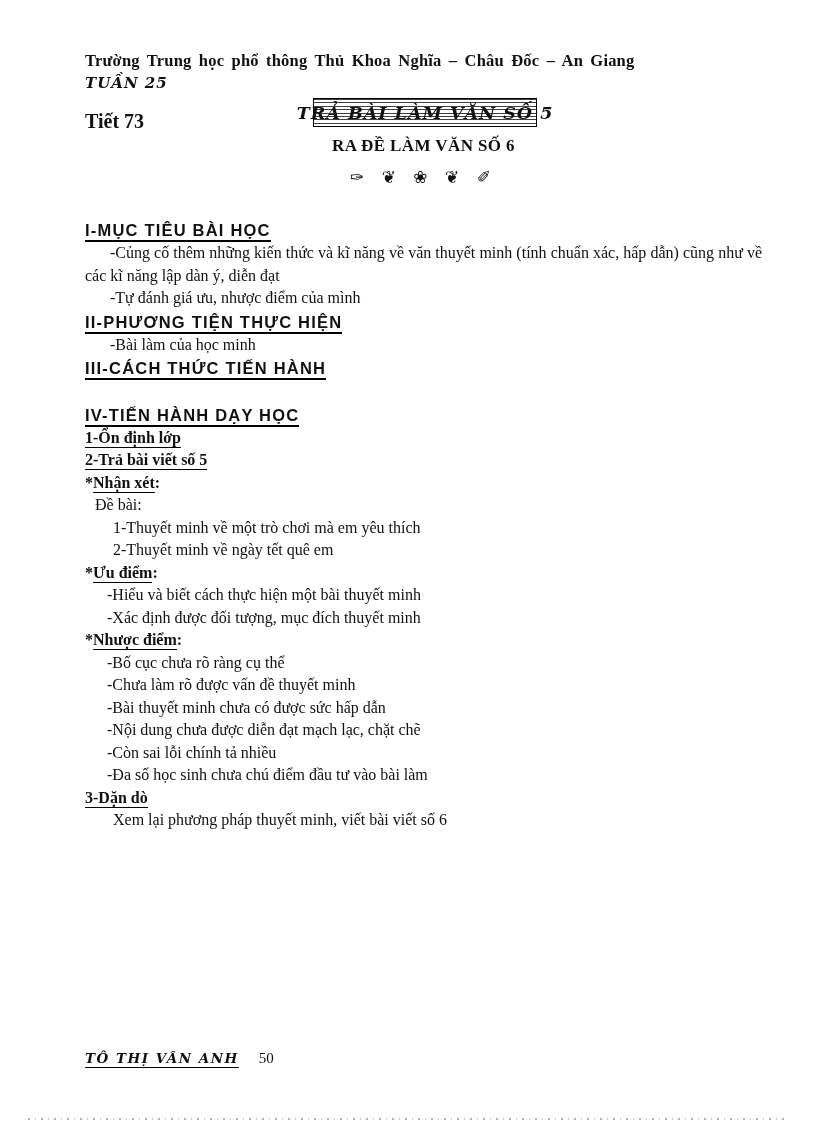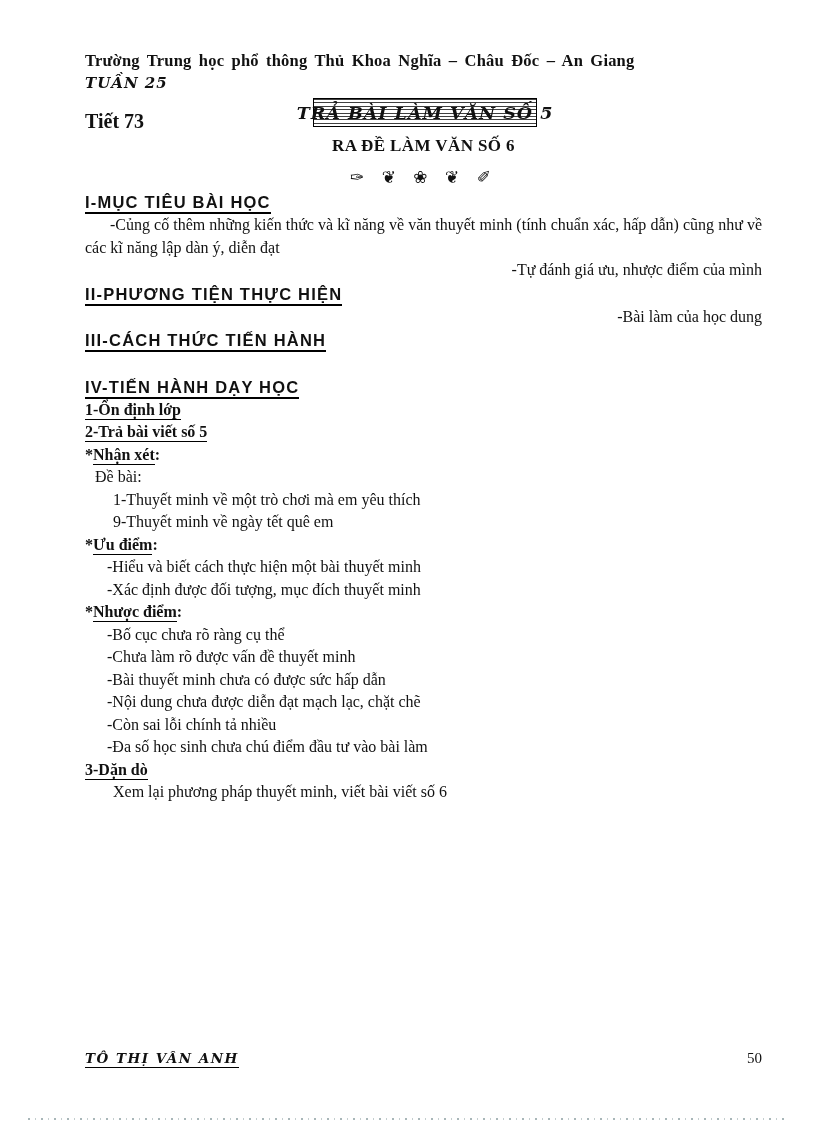--- a/index.html
+++ b/index.html
@@ -52,44 +52,44 @@
     text-align:center; font-family:"DejaVu Sans", sans-serif;
     font-size:17px; letter-spacing:6px; margin-top:11px; line-height:20px;
   }
   
   .h-major{
     font-family:"Liberation Sans", sans-serif;
     font-weight:bold; font-size:16.5px; letter-spacing:1.2px;
     margin:0; line-height:23px;
   }
   .h-major > span{ border-bottom:2px solid #000; padding-bottom:1px; }
-  .sec1{ margin-top:4px; }
+  .sec1{ margin-top:32px; }
   .body-p{
     font-size:16px; line-height:22.5px; margin:0;
   }
   .p-hang{
     text-align:justify;
     padding-left:0; text-indent:25px;
   }
-  .p-dash{ padding-left:25px;text-align:right; }
+  .p-dash{ padding-left:25px; }
   .p-sub-item{ padding-left:22px; }
   .p-topic{ padding-left:28px; }
   .h-minor{
     font-weight:bold; font-size:16px; line-height:22.5px; margin:0;
   }
   .h-minor .u{ border-bottom:1.5px solid #000; padding-bottom:1px; }
   .star-head{ font-weight:bold; }
   .star-head .u{ border-bottom:1.5px solid #000; padding-bottom:1px;margin-top:32px; }
   .de-bai{ padding-left:10px; }
   .gap-line{ height:22.5px; }
   .mt-heading{ margin-top:1px; }
   
   .footer{
     position:absolute; left:85px; right:54px; top:1050px;
-    display:flex; justify-content:space-between; align-items:baseline;gap:20px;
+    display:flex; justify-content:flex-start; align-items:baseline;gap:20px;
   }
   .footer-author{
     font-family:"DejaVu Serif", serif;
     font-style:italic; font-weight:bold;
     font-size:13.5px; letter-spacing:1.5px;
     border-bottom:1px solid #000; padding-bottom:1px;
   }
   .footer-page{ font-size:15px; }
   .page-edge{
     position:absolute; left:28px; right:28px; bottom:3px; height:2px;
@@ -111,33 +111,33 @@
       </div>
     </div>
     <div class="sub-title">RA ĐỀ LÀM VĂN SỐ 6</div>
     <div class="ornaments">✑ ❦ ❀ ❦ ✐</div>
 
     <h2 class="h-major sec1"><span>I-MỤC TIÊU BÀI HỌC</span></h2>
     <p class="body-p p-hang">-Củng cố thêm những kiến thức và kĩ năng về văn thuyết minh (tính chuẩn xác, hấp dẫn) cũng như về các kĩ năng lập dàn ý, diễn đạt</p>
     <p class="body-p p-dash">-Tự đánh giá ưu, nhược điểm của mình</p>
 
     <h2 class="h-major mt-heading"><span>II-PHƯƠNG TIỆN THỰC HIỆN</span></h2>
-    <p class="body-p p-dash">-Bài làm của học dung</p>
+    <p class="body-p p-dash">-Bài làm của học minh</p>
 
     <h2 class="h-major mt-heading"><span>III-CÁCH THỨC TIẾN HÀNH</span></h2>
     <div class="gap-line"></div>
 
     <h2 class="h-major mt-heading"><span>IV-TIẾN HÀNH DẠY HỌC</span></h2>
     <p class="h-minor"><span class="u">1-Ổn định lớp</span></p>
     <p class="h-minor"><span class="u">2-Trả bài viết số 5</span></p>
 
     <p class="body-p star-head"><b><span>*</span><span class="u">Nhận xét</span><span>:</span></b></p>
     <p class="body-p de-bai">Đề bài:</p>
     <p class="body-p p-topic">1-Thuyết minh về một trò chơi mà em yêu thích</p>
-    <p class="body-p p-topic">9-Thuyết minh về ngày tết quê em</p>
+    <p class="body-p p-topic">2-Thuyết minh về ngày tết quê em</p>
 
     <p class="body-p star-head"><b><span>*</span><span class="u">Ưu điểm</span><span>:</span></b></p>
     <p class="body-p p-sub-item">-Hiểu và biết cách thực hiện một bài thuyết minh</p>
     <p class="body-p p-sub-item">-Xác định được đối tượng, mục đích thuyết minh</p>
 
     <p class="body-p star-head"><b><span>*</span><span class="u">Nhược điểm</span><span>:</span></b></p>
     <p class="body-p p-sub-item">-Bố cục chưa rõ ràng cụ thể</p>
     <p class="body-p p-sub-item">-Chưa làm rõ được vấn đề thuyết minh</p>
     <p class="body-p p-sub-item">-Bài thuyết minh chưa có được sức hấp dẫn</p>
     <p class="body-p p-sub-item">-Nội dung chưa được diễn đạt mạch lạc, chặt chẽ</p>

